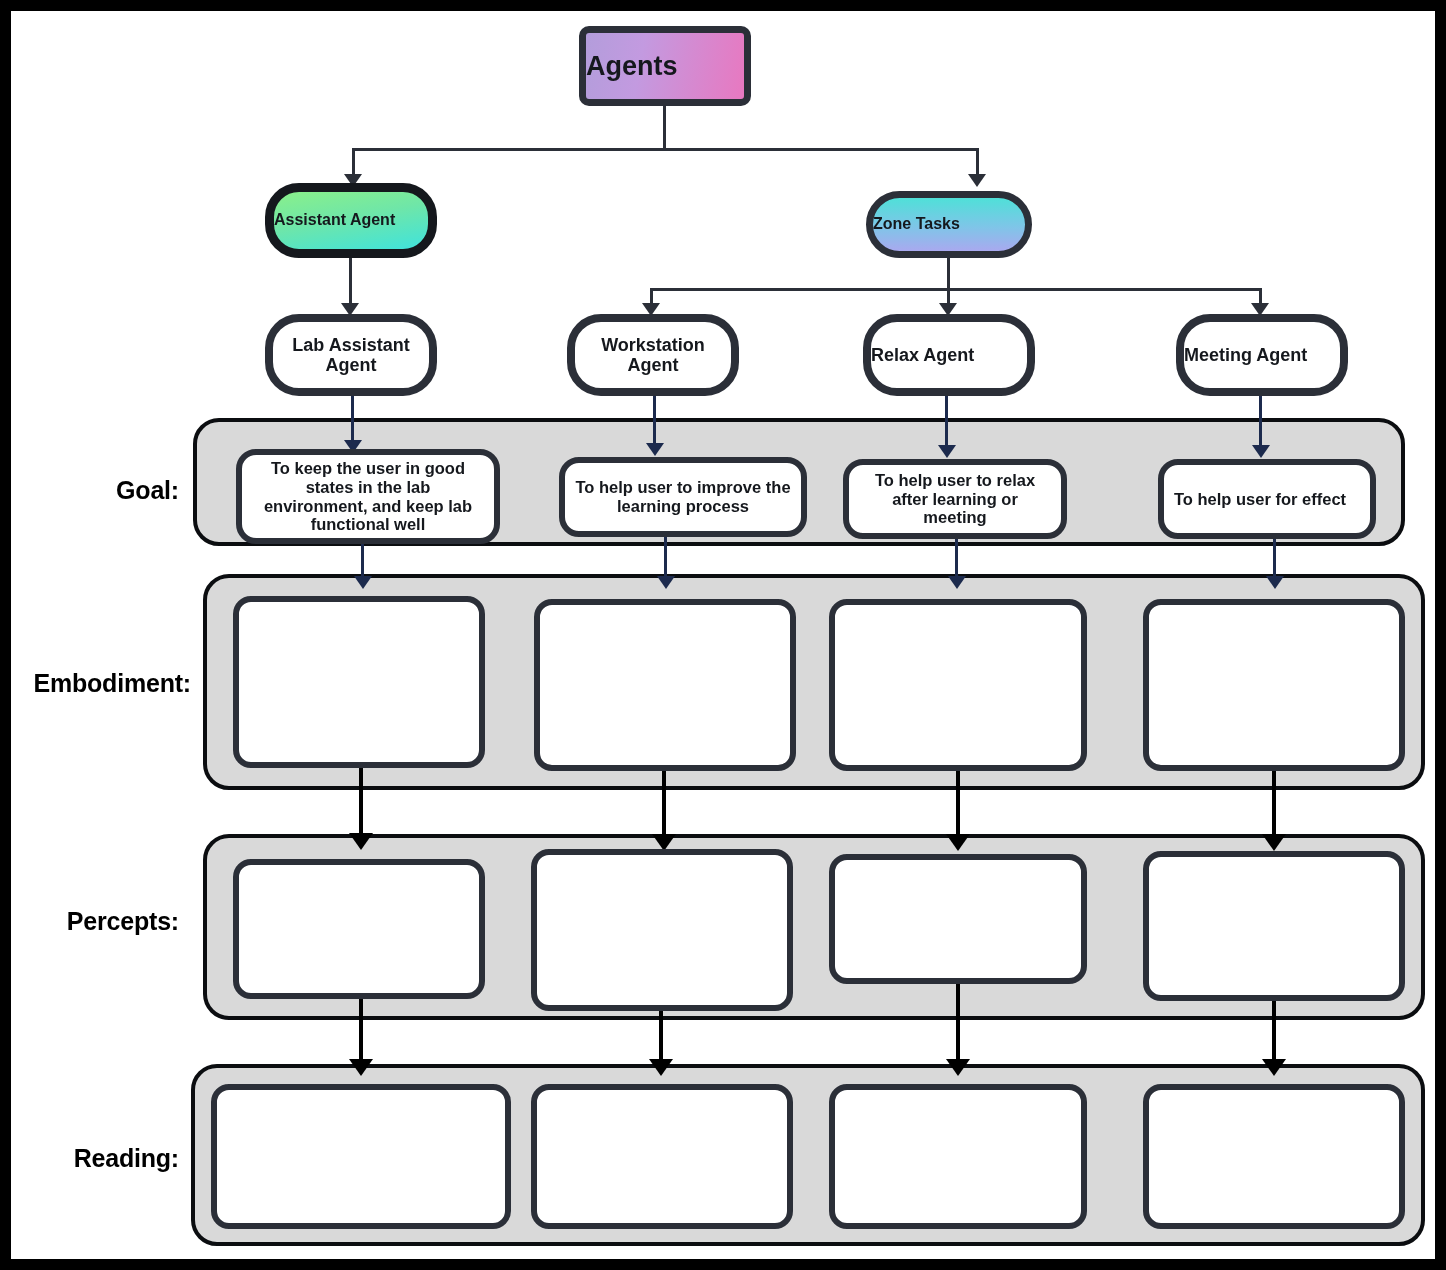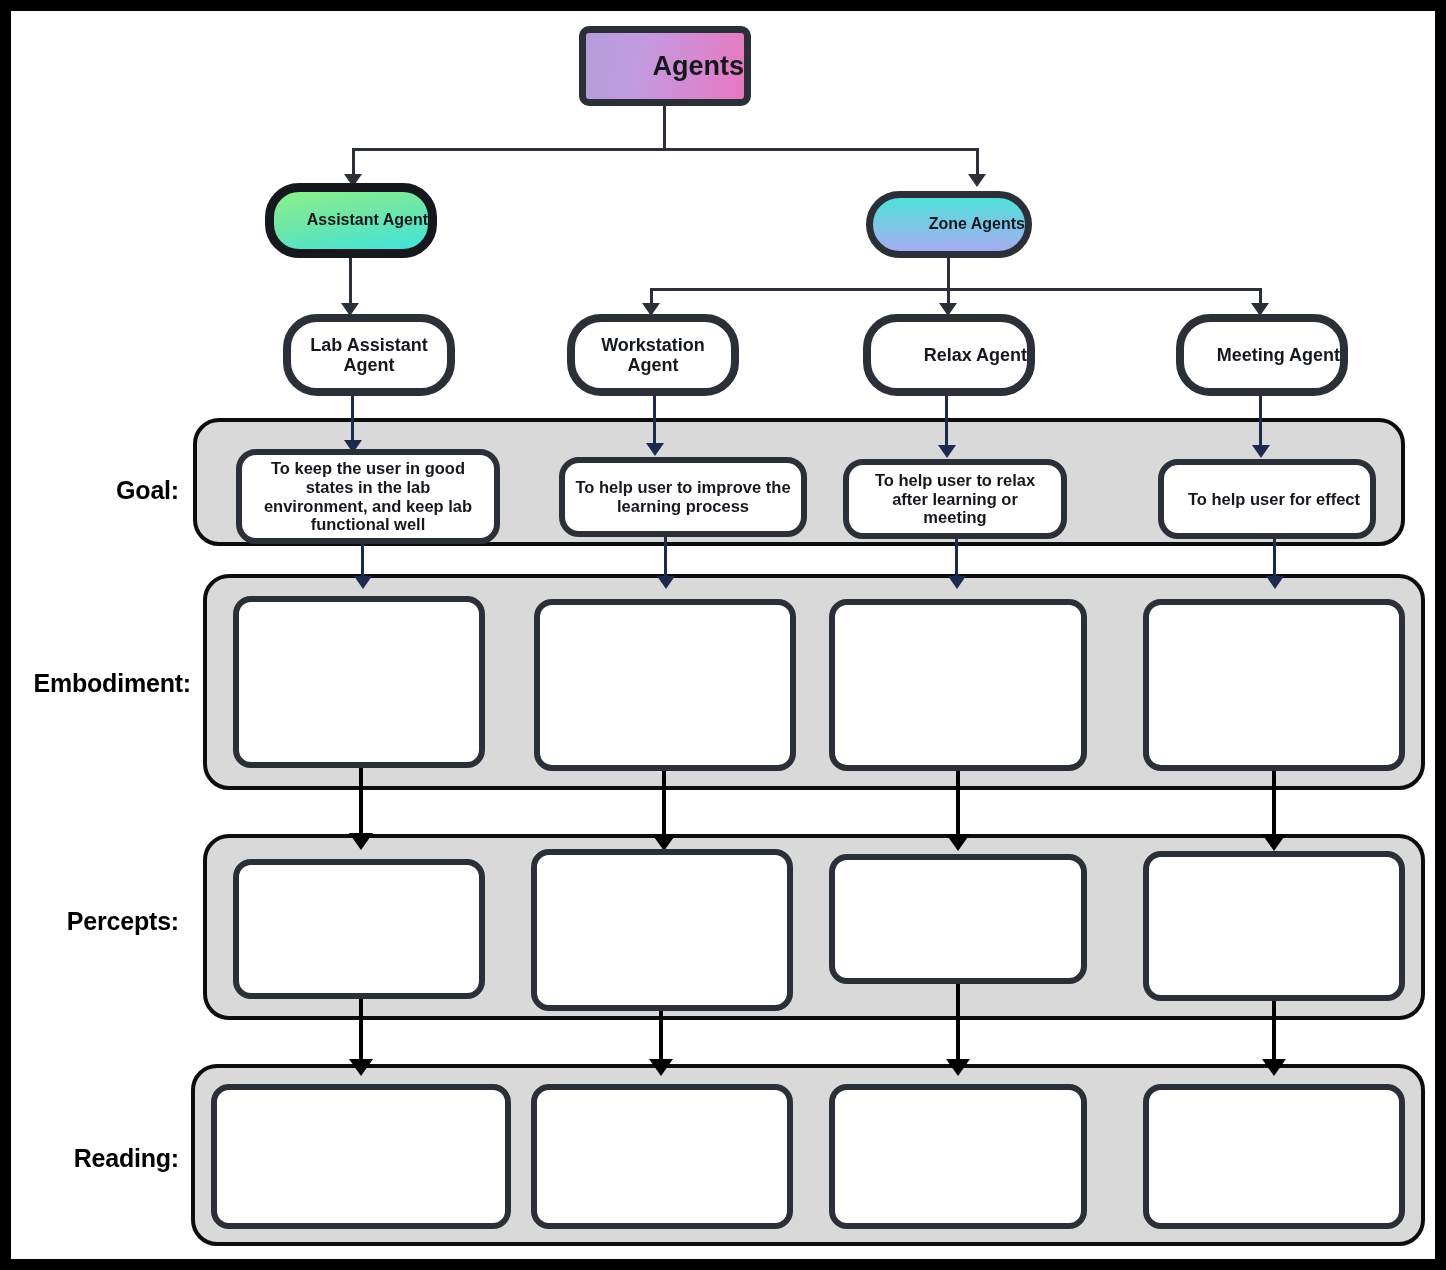--- a/index.html
+++ b/index.html
@@ -8,21 +8,21 @@
   #frame{
     position:absolute; left:11px; top:11px;
     width:1424px; height:1248px;
     background:#fff; overflow:hidden;
   }
 
   
   .node{
     position:absolute;
     box-sizing:border-box;
-    display:flex; align-items:center; justify-content:flex-end; text-align:center;
+    display:flex; align-items:center; justify-content:flex-start; text-align:center;
     color:#15181d; font-weight:bold; line-height:1.13;
     background:#fff;
     border:5px solid #2b2f38;
     z-index:5;
   }
 
   
   .root{
     border-radius:10px;
     border:7px solid #2b2f38;
@@ -157,36 +157,36 @@
   <div class="ln" style="left:341px;top:137px;width:627px;height:3px;"></div>
   <div class="ln" style="left:341px;top:137px;width:3px;height:32px;"></div>
   <div class="arw" style="left:333px;top:163px;"></div>
   <div class="ln" style="left:965px;top:137px;width:3px;height:32px;"></div>
   <div class="arw" style="left:957px;top:163px;"></div>
 
   <div class="node lvl2 assistant" style="left:254px;top:172px;width:172px;height:75px;">
     <span>Assistant Agent</span>
   </div>
   <div class="node lvl2 zone" style="left:855px;top:180px;width:166px;height:67px;">
-    <span>Zone Agents</span>
+    <span>Zone Tasks</span>
   </div>
 
   <div class="ln" style="left:338px;top:247px;width:3px;height:50px;"></div>
   <div class="arw" style="left:330px;top:292px;"></div>
 
   <div class="ln" style="left:936px;top:247px;width:3px;height:32px;"></div>
   <div class="ln" style="left:639px;top:277px;width:612px;height:3px;"></div>
   <div class="ln" style="left:639px;top:277px;width:3px;height:20px;"></div>
   <div class="arw" style="left:631px;top:292px;"></div>
   <div class="ln" style="left:936px;top:277px;width:3px;height:20px;"></div>
   <div class="arw" style="left:928px;top:292px;"></div>
   <div class="ln" style="left:1248px;top:277px;width:3px;height:20px;"></div>
   <div class="arw" style="left:1240px;top:292px;"></div>
 
-  <div class="node lvl3" style="left:272px;top:303px;width:172px;height:82px;">
+  <div class="node lvl3" style="left:254px;top:303px;width:172px;height:82px;">
     <span>Lab Assistant Agent</span>
   </div>
   <div class="node lvl3" style="left:852px;top:303px;width:172px;height:82px;">
     <span>Relax Agent</span>
   </div>
   <div class="node lvl3" style="left:556px;top:303px;width:172px;height:82px;">
     <span>Workstation Agent</span>
   </div>
   <div class="node lvl3" style="left:1165px;top:303px;width:172px;height:82px;">
     <span>Meeting Agent</span>

